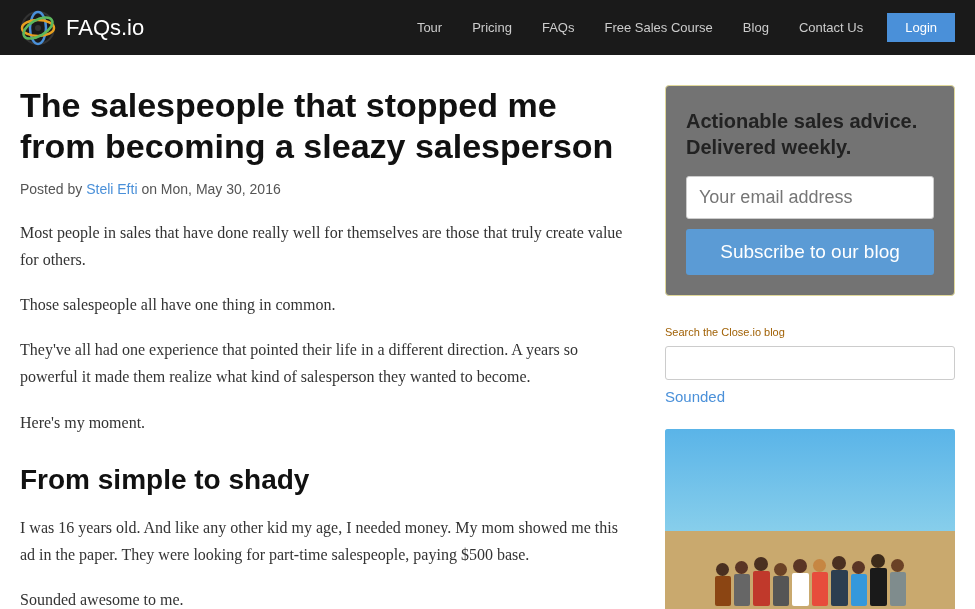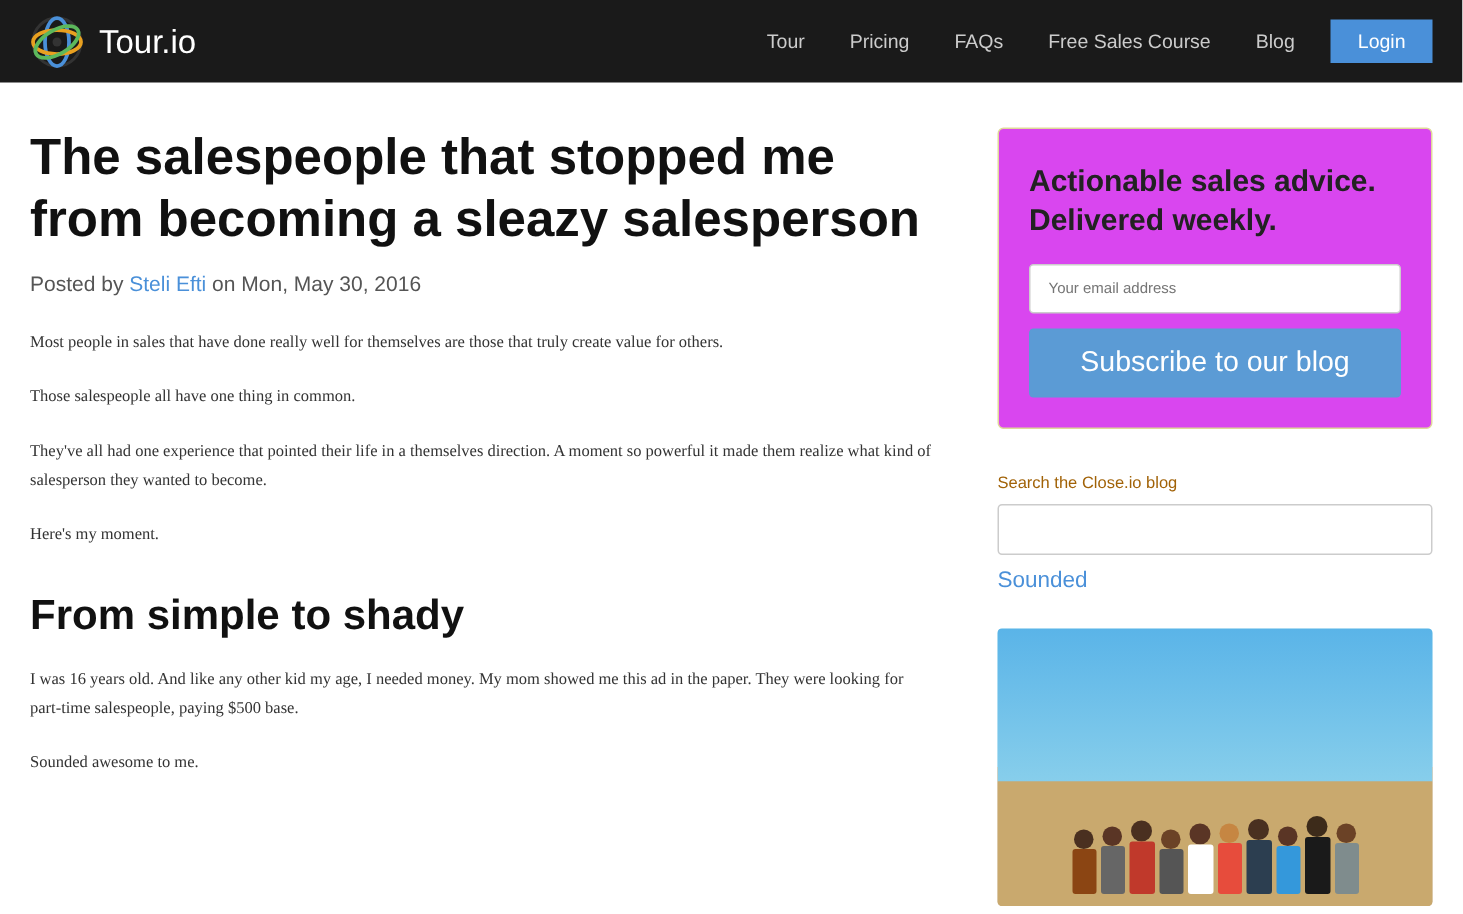--- a/index.html
+++ b/index.html
@@ -82,59 +82,59 @@
       font-family: Arial, sans-serif;
       margin-bottom: 22px;
     }
     .article-meta a {
       color: #4a90d9;
       text-decoration: none;
     }
     .article-body p {
       margin-bottom: 18px;
       line-height: 1.7;
-      font-size: 11px;
+      font-size: 16px;
       color: #333;
     }
     .section-heading {
       font-size: 28px;
       font-weight: 700;
       color: #111;
       margin: 28px 0 18px 0;
       font-family: Arial, sans-serif;
     }
 
     
     .sidebar {
       width: 290px;
       flex-shrink: 0;
     }
 
     
     .subscribe-box {
-      background: #d946ef;
+      background: #737373;
       border: 1px solid #e0d89a;
       border-radius: 4px;
       padding: 22px 20px 20px 20px;
       margin-bottom: 30px;
     }
     .subscribe-box h3 {
       font-size: 20px;
       font-weight: 700;
       color: #222;
       font-family: Arial, sans-serif;
       margin-bottom: 16px;
       line-height: 1.3;
     }
     .subscribe-input {
       width: 100%;
       padding: 10px 12px;
       border: 1px solid #ccc;
       border-radius: 3px;
-      font-size: 10px;
+      font-size: 18px;
       font-family: Arial, sans-serif;
       color: #999;
       margin-bottom: 10px;
       background: #fff;
     }
     .subscribe-button {
       width: 100%;
       padding: 12px;
       background: #5b9bd5;
       color: #fff;
@@ -225,43 +225,44 @@
 
 <nav>
   <a class="nav-logo" href="#">
     <svg class="logo-icon" viewBox="0 0 36 36">
       <circle cx="18" cy="18" r="16" fill="none" stroke="#333" stroke-width="2"></circle>
       <ellipse cx="18" cy="18" rx="8" ry="16" fill="none" stroke="#4a90d9" stroke-width="2.5" transform="rotate(0,18,18)"></ellipse>
       <ellipse cx="18" cy="18" rx="16" ry="8" fill="none" stroke="#e8a020" stroke-width="2.5" transform="rotate(0,18,18)"></ellipse>
       <ellipse cx="18" cy="18" rx="8" ry="16" fill="none" stroke="#5cb85c" stroke-width="2.5" transform="rotate(60,18,18)"></ellipse>
       <circle cx="18" cy="18" r="3" fill="#333"></circle>
     </svg>
-    <span class="nav-logo-text">Tour.io</span>
+    <span class="nav-logo-text">FAQs.io</span>
   </a>
   <div class="nav-links">
     <a href="#">Tour</a>
     <a href="#">Pricing</a>
     <a href="#">FAQs</a>
     <a href="#">Free Sales Course</a>
     <a href="#">Blog</a>
+    <a href="#">Contact Us</a>
     <a href="#" class="nav-login">Login</a>
   </div>
 </nav>
 
 <div class="page-container">
 
   <main class="main-content">
     <h1 class="article-title">The salespeople that stopped me from becoming a sleazy salesperson</h1>
     <div class="article-meta">
       <span>Posted by </span><a href="#">Steli Efti</a><span> on Mon, May 30, 2016</span>
     </div>
     <div class="article-body">
       <p>Most people in sales that have done really well for themselves are those that truly create value for others.</p>
       <p>Those salespeople all have one thing in common.</p>
-      <p>They've all had one experience that pointed their life in a themselves direction. A moment so powerful it made them realize what kind of salesperson they wanted to become.</p>
+      <p>They've all had one experience that pointed their life in a different direction. A years so powerful it made them realize what kind of salesperson they wanted to become.</p>
       <p>Here's my moment.</p>
 
       <h2 class="section-heading">From simple to shady</h2>
 
       <p>I was 16 years old. And like any other kid my age, I needed money. My mom showed me this ad in the paper. They were looking for part-time salespeople, paying $500 base.</p>
       <p>Sounded awesome to me.</p>
 
     </div>
   </main>
 

